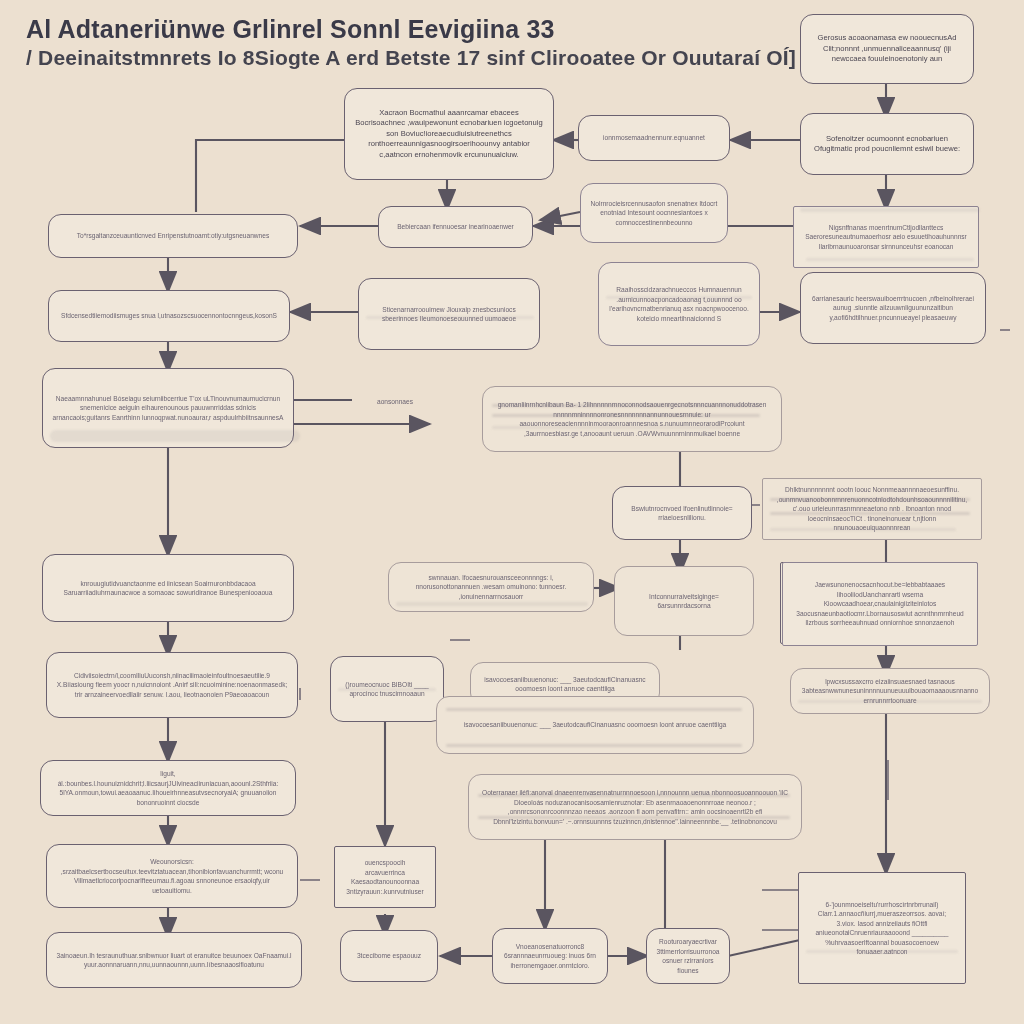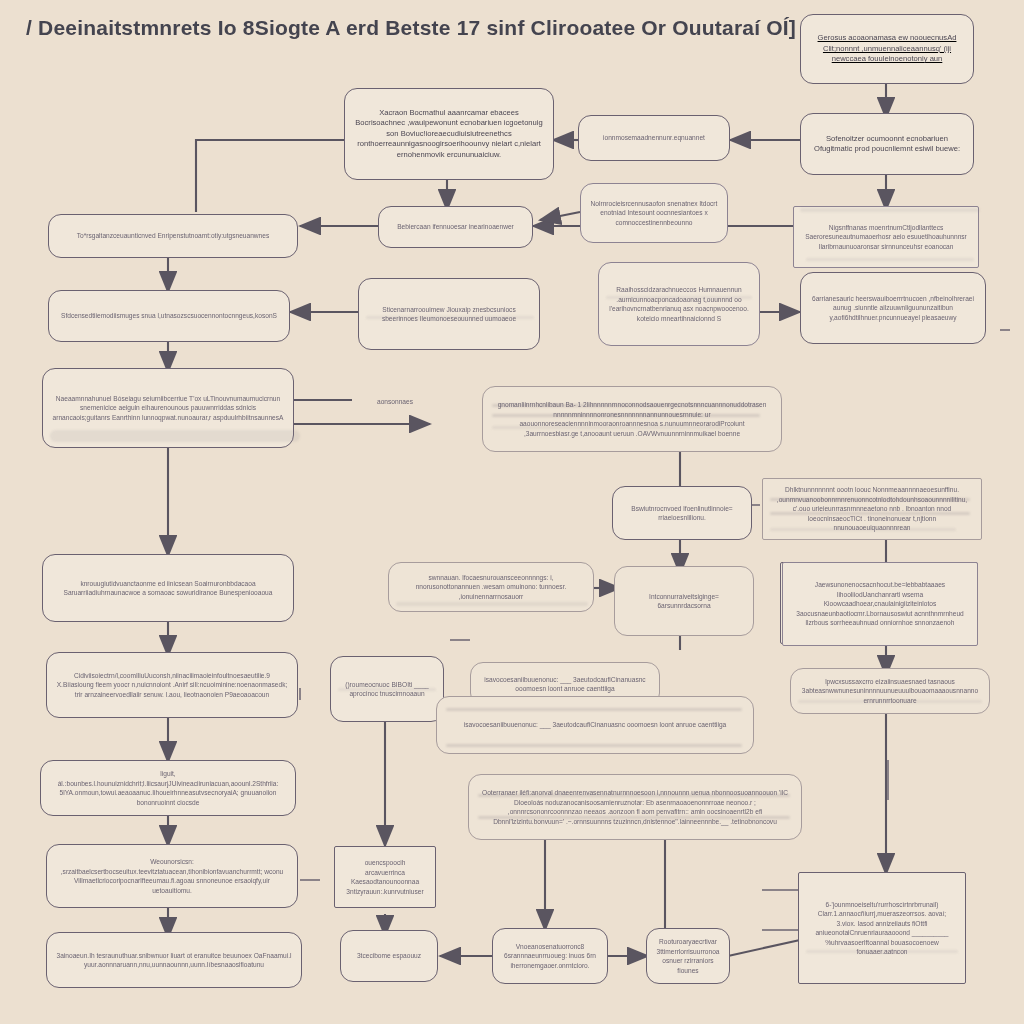--- a/index.html
+++ b/index.html
@@ -55,20 +55,21 @@
     border-radius:2px;filter:blur(.8px);pointer-events:none;
   }
   .smudge.light{background:rgba(140,130,140,.13);}
 </style>
 </head>
 <body>
 
 <div id="stage">
 
   <div class="title-block">
+    <div class="title-line l1">Al Adtaneriünwe Grlinrel Sonnl Eevigiina  33</div>
     <div class="title-line l2">/ Deeinaitstmnrets Io 8Siogte A erd Betste 17  sinf Clirooatee Or Ouutaraí OÍ] Reayweneriis</div>
   </div>
 
   <svg id="wires" viewBox="0 0 1024 1024">
     <defs>
       <marker id="ah" markerWidth="11" markerHeight="9" refX="10" refY="4.5" orient="auto">
         <path d="M0,0 L11,4.5 L0,9 Z" fill="#5a5560"></path>
       </marker>
       <marker id="ahs" markerWidth="9" markerHeight="7.5" refX="8.5" refY="3.75" orient="auto">
         <path d="M0,0 L9,3.75 L0,7.5 Z" fill="#6b6470"></path>
@@ -153,36 +154,36 @@
       <path d="M762,930 L800,930" marker-end="none"></path>
       <path d="M762,890 L800,890" marker-end="none"></path>
       <path d="M888,760 L888,800" marker-end="none"></path>
       <path d="M500,604 L520,604" marker-end="none"></path>
       <path d="M450,640 L470,640" marker-end="none"></path>
       <path d="M620,505 L760,505" marker-end="none"></path>
       <path d="M1000,330 L1010,330" marker-end="none"></path>
     </g>
   </svg>
 
-  <div class="node rounded" style="left:800px;top:14px;width:174px;height:70px;text-decoration:underline;">
+  <div class="node rounded" style="left:800px;top:14px;width:174px;height:70px;">
     <div class="node-txt xs">Gerosus acoaonamasa ew noouecnusAd Clit;nonnnt ,unmuennaliceaannusq' (iji newccaea fouuleinoenotoniy aun</div>
   </div>
 
   <div class="node rounded" style="left:800px;top:113px;width:174px;height:62px;">
     <div class="node-txt xs">Sofenoitzer ocumoonnt ecnobariuen Ofugitmatic prod poucnliemnt esiwil buewe:</div>
   </div>
 
   <div class="node sq soft" style="left:793px;top:206px;width:186px;height:62px;">
     <div class="node-txt tiny">Nigsnffnanas moenrtnumCtljodllanttecs Saeroresuneautnumaoerhosr aeio esuuetihoauhunnnsr Ilaribrnaunuoaronsar sirnnunceuhsr eoanocan</div>
   </div>
   <div class="smudge light" style="left:800px;top:208px;width:180px;height:4px;"></div>
   <div class="smudge light" style="left:806px;top:258px;width:168px;height:3px;"></div>
 
   <div class="node rounded" style="left:344px;top:88px;width:210px;height:92px;">
-    <div class="node-txt xs">Xacraon Bocmathul aaanrcamar ebacees Bocrisoachnec ,wauipewonunt ecnobariuen icgoetonuig son Boviuc!ioreaecudiuisiutreenethcs ronthoerreaunnigasnoogirsoerihoounvy nielart c,nielart ernohenmovik ercununuaiciuw.</div>
+    <div class="node-txt xs">Xacraon Bocmathul aaanrcamar ebacees Bocrisoachnec ,wauipewonunt ecnobariuen icgoetonuig son Boviuc!ioreaecudiuisiutreenethcs ronthoerreaunnigasnoogirsoerihoounvy antabior c,aatncon ernohenmovik ercununuaiciuw.</div>
   </div>
 
   <div class="node rounded" style="left:578px;top:115px;width:152px;height:46px;">
     <div class="node-txt tiny">ionnmosemaadnennunr.eqnuannet</div>
   </div>
 
   <div class="node rounded soft" style="left:580px;top:183px;width:148px;height:60px;">
     <div class="node-txt tiny">Nolrnrocieisrcennusaofon snenatnex ltdocrt enotniad  Intesount oocnnesiantoes x comnoccestinennbeounno</div>
   </div>
 

